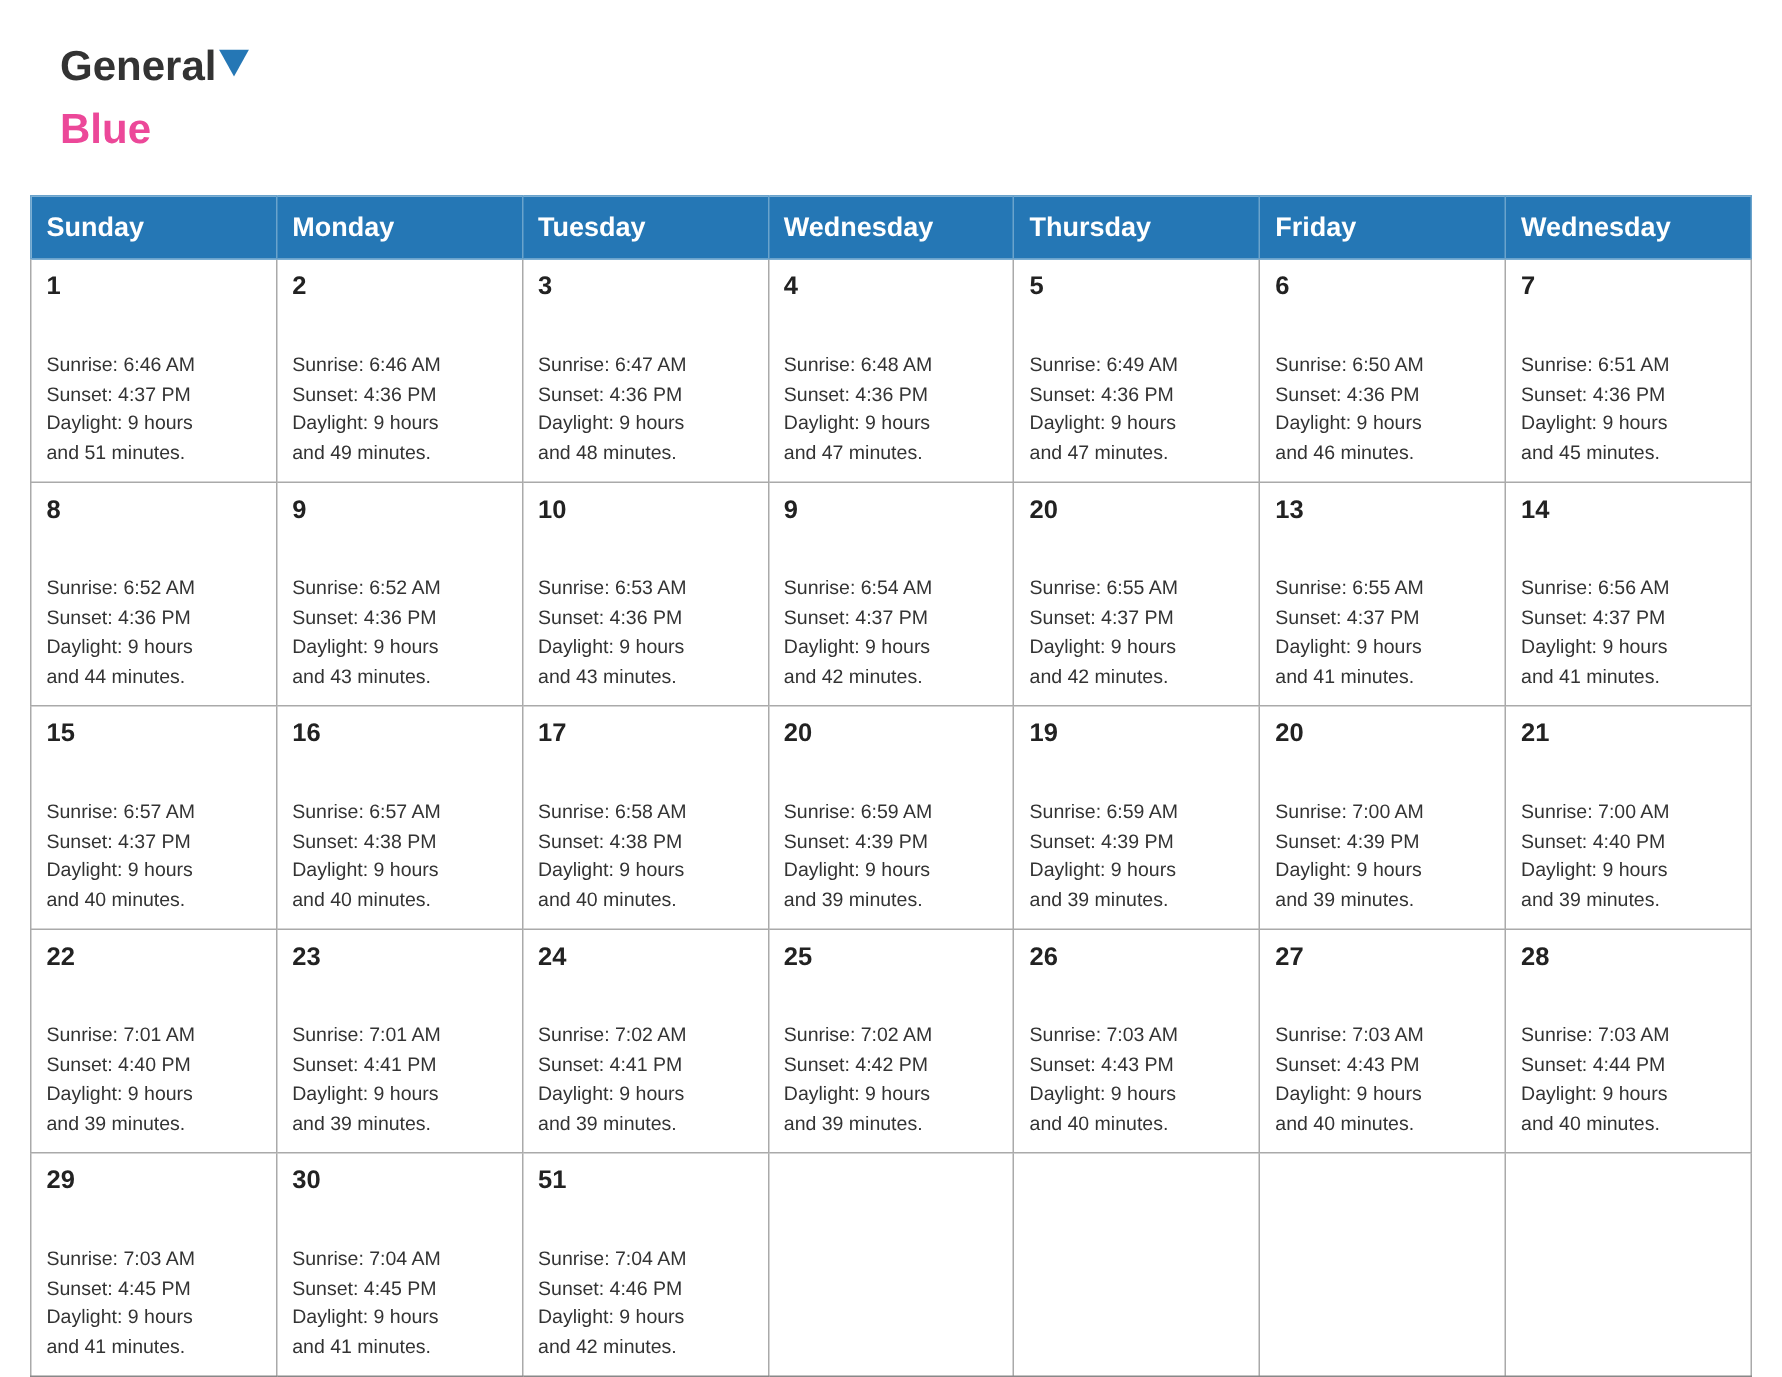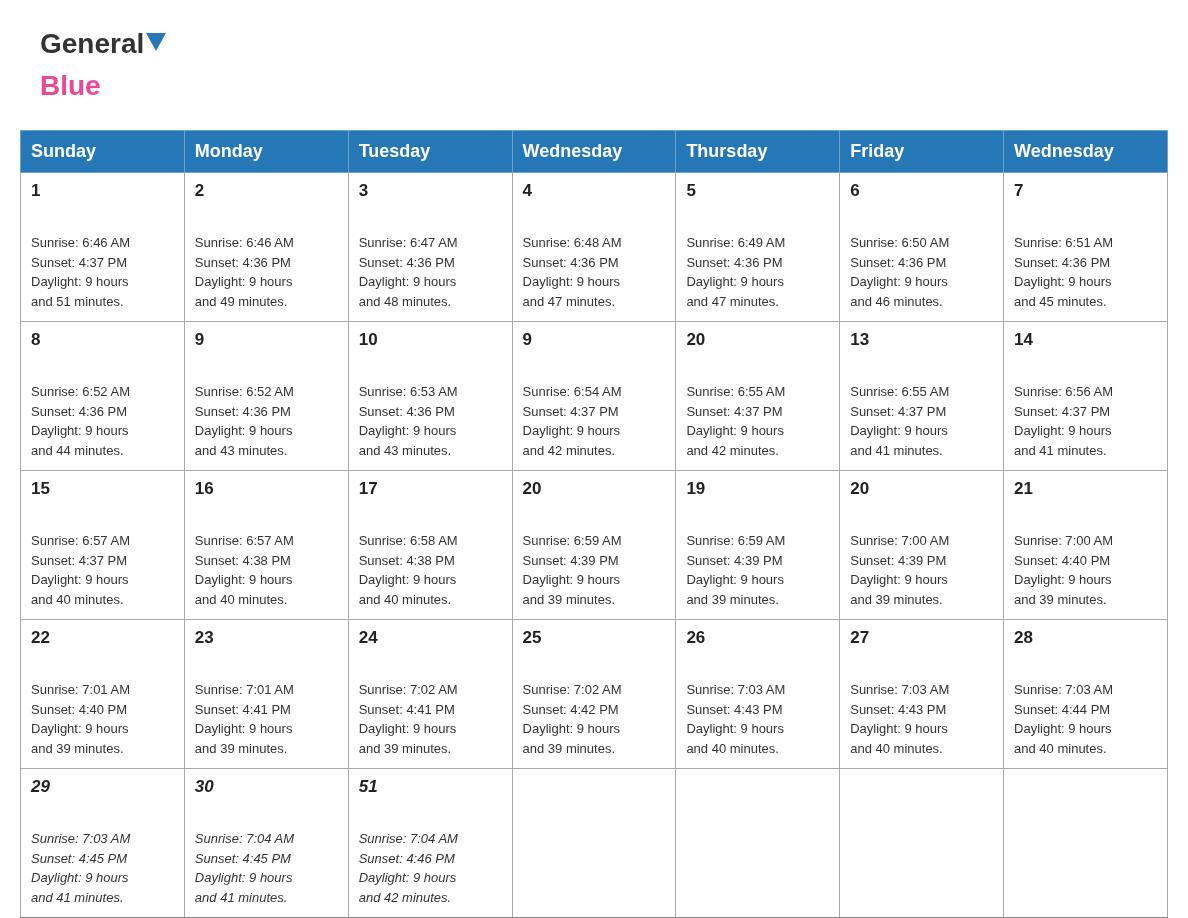--- a/index.html
+++ b/index.html
@@ -95,21 +95,20 @@
 
     .day-info {
       font-size: 13px;
       line-height: 1.5;
       color: #333;
       margin-top: 32px;
     }
 
     .calendar tr:last-child td {
       border-bottom: 1px solid #888;
-      font-style: italic;
     }
 
     .empty-cell {
       background: #fff;
     }
   </style>
 </head>
 <body>
 
 <div class="header">

